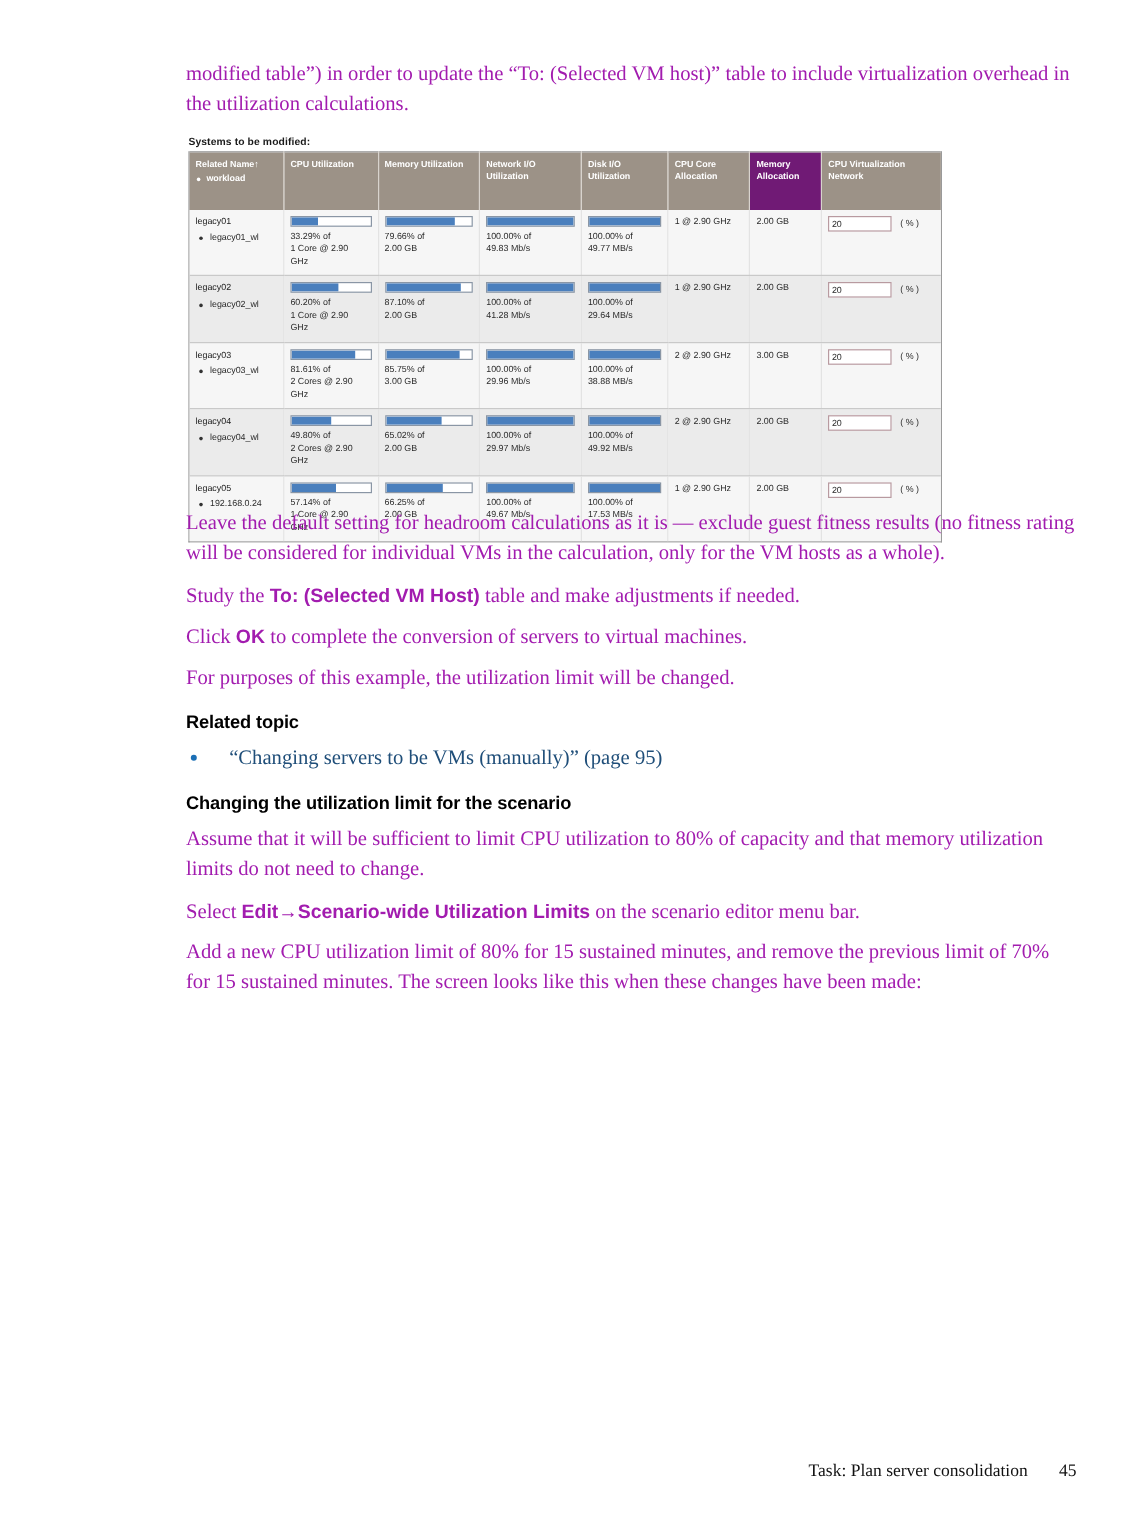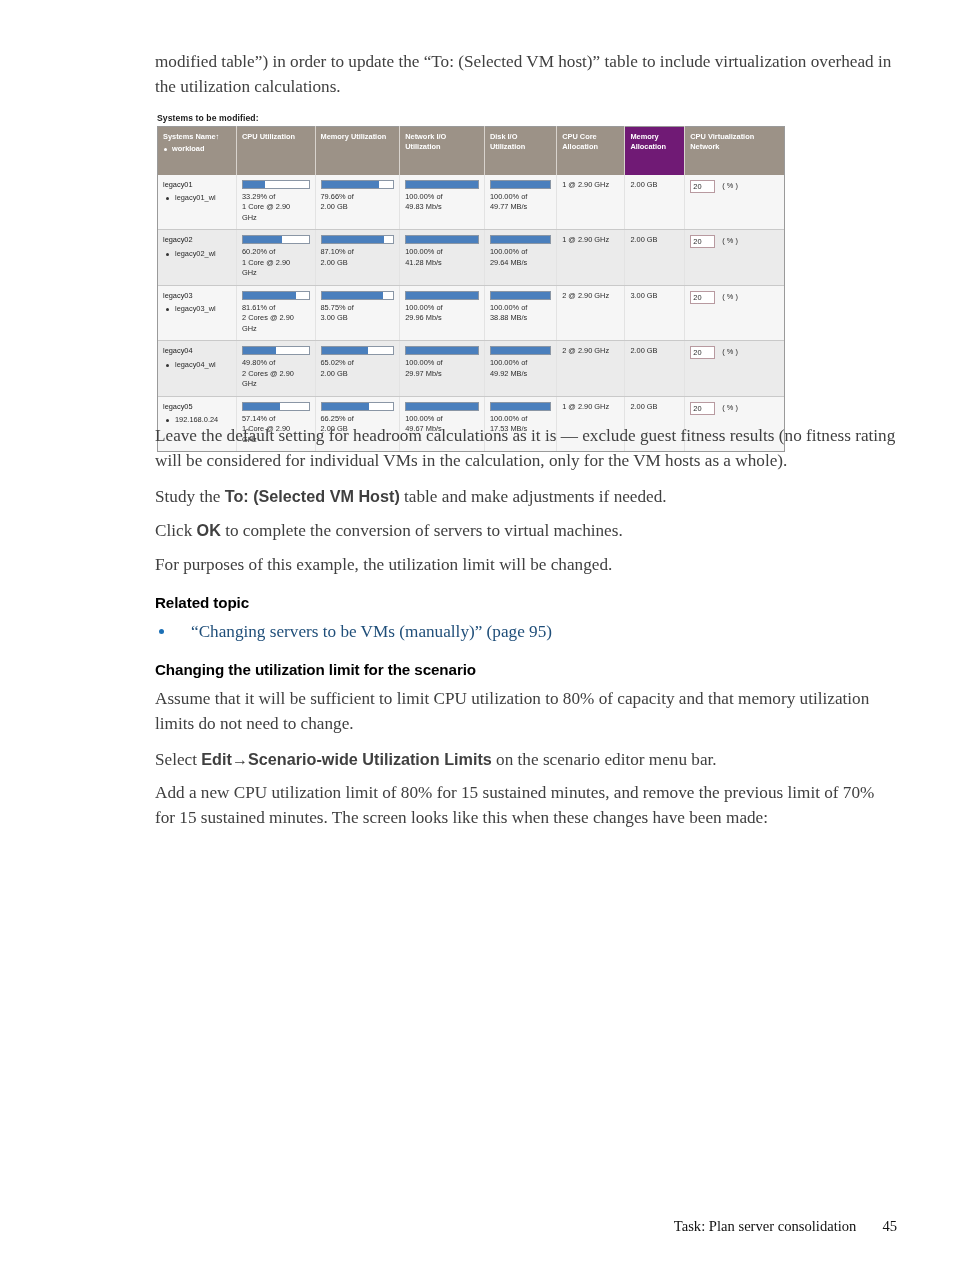--- a/index.html
+++ b/index.html
@@ -29,21 +29,21 @@
     top: 50px;
     width: 742px;
   }
 
   p.body {
     font-family: "Liberation Serif", serif;
     font-size: 17.2px;
     line-height: 1.45;
     margin: 0 0 11px 0;
     text-align: left;
-    color: #404040;
+    color: #a21caf;
   }
   p.body.tight { margin-bottom: 9px; }
 
   b, strong { font-family: "Liberation Sans", sans-serif; font-weight: bold; font-size: 16.2px; }
 
   h4.subhead {
     font-family: "Liberation Sans", sans-serif;
     font-weight: bold;
     font-size: 15.2px;
     margin: 16px 0 9px 0;
@@ -187,21 +187,21 @@
     display: block;
     height: 100%;
     background: #4a7fbd;
   }
   .mline { display: block; white-space: nowrap; }
 
   .alloc { color: #2b2b2b; white-space: nowrap; }
 
   .ovh-wrap { display: flex; align-items: center; gap: 7px; }
   input.ovh {
-    width: 25px;
+    width: 53px;
     height: 13px;
     border: 1px solid #b89aa0;
     background: #ffffff;
     font-family: "Liberation Sans", sans-serif;
     font-size: 7.4px;
     color: #2b2b2b;
     padding: 0 2px;
     box-sizing: border-box;
     border-radius: 0;
   }
@@ -241,21 +241,21 @@
           <col style="width:82px">
           <col style="width:82px">
           <col style="width:70px">
           <col style="width:66px">
           <col style="width:58px">
           <col style="width:96px">
         </colgroup>
         <thead>
           <tr>
             <th style="background: rgb(156, 146, 135);">
-              <span>Systems Name↑</span>
+              <span>Related Name↑</span>
               <span class="sub">workload</span>
             </th>
             <th style="background: rgb(156, 146, 135);">CPU Utilization</th>
             <th style="background: rgb(156, 146, 135);">Memory Utilization</th>
             <th style="background: rgb(156, 146, 135);">Network I/O Utilization</th>
             <th style="background: rgb(156, 146, 135);">Disk I/O Utilization</th>
             <th style="background: rgb(156, 146, 135);">CPU Core Allocation</th>
             <th style="background: #701a75;">Memory Allocation</th>
             <th style="background: rgb(156, 146, 135);">CPU Virtualization Network</th>
           </tr>

